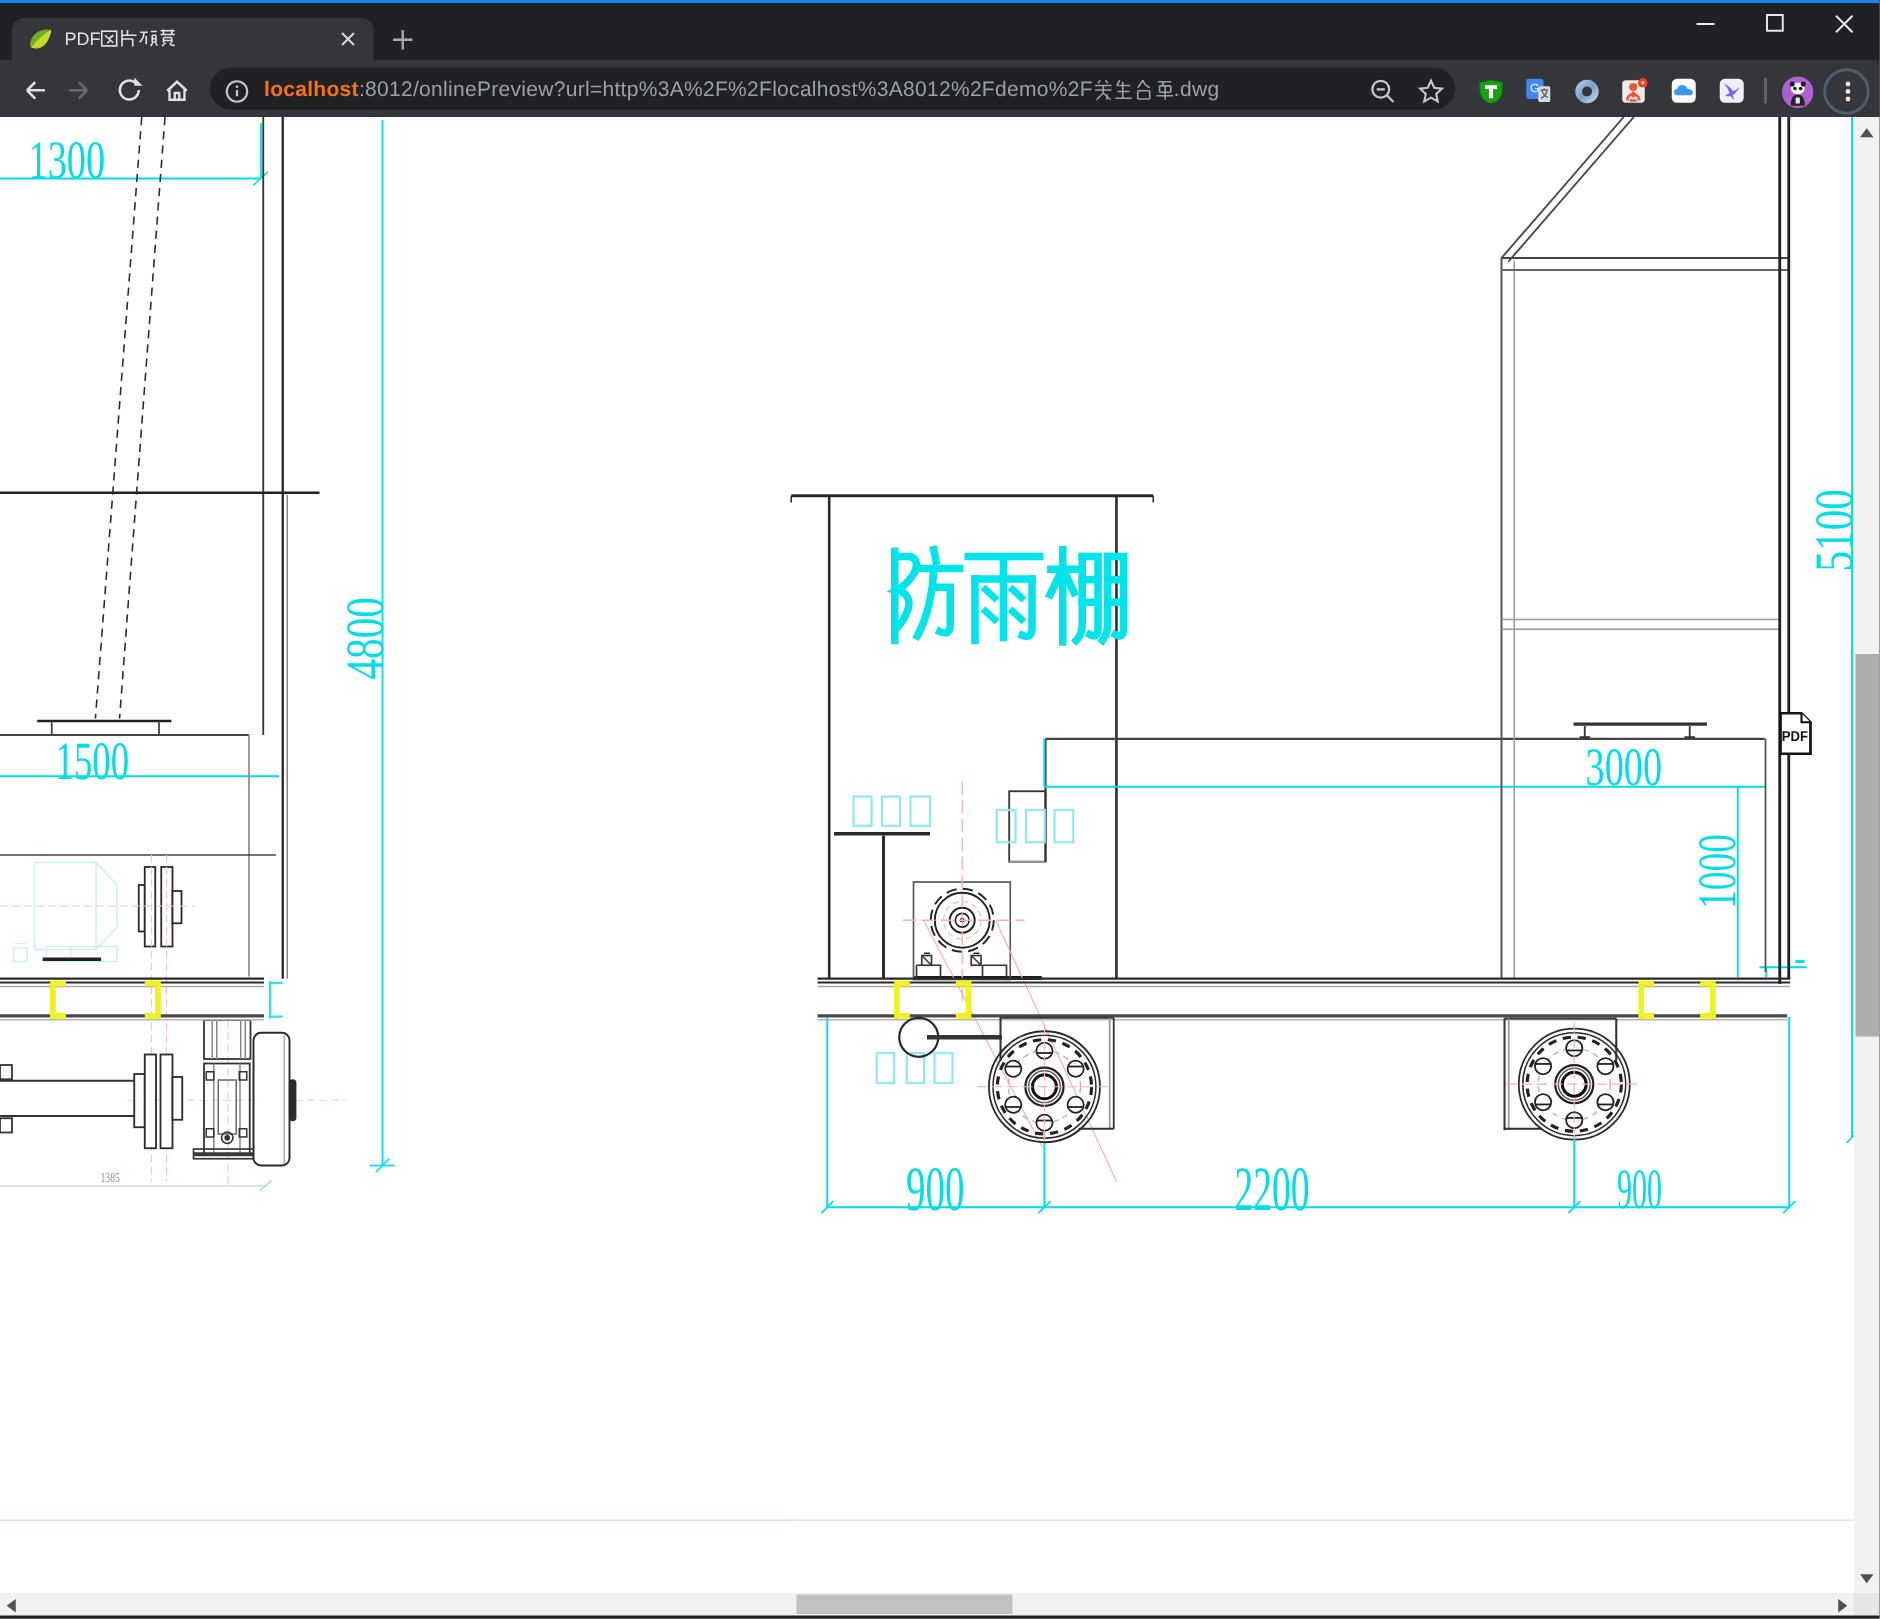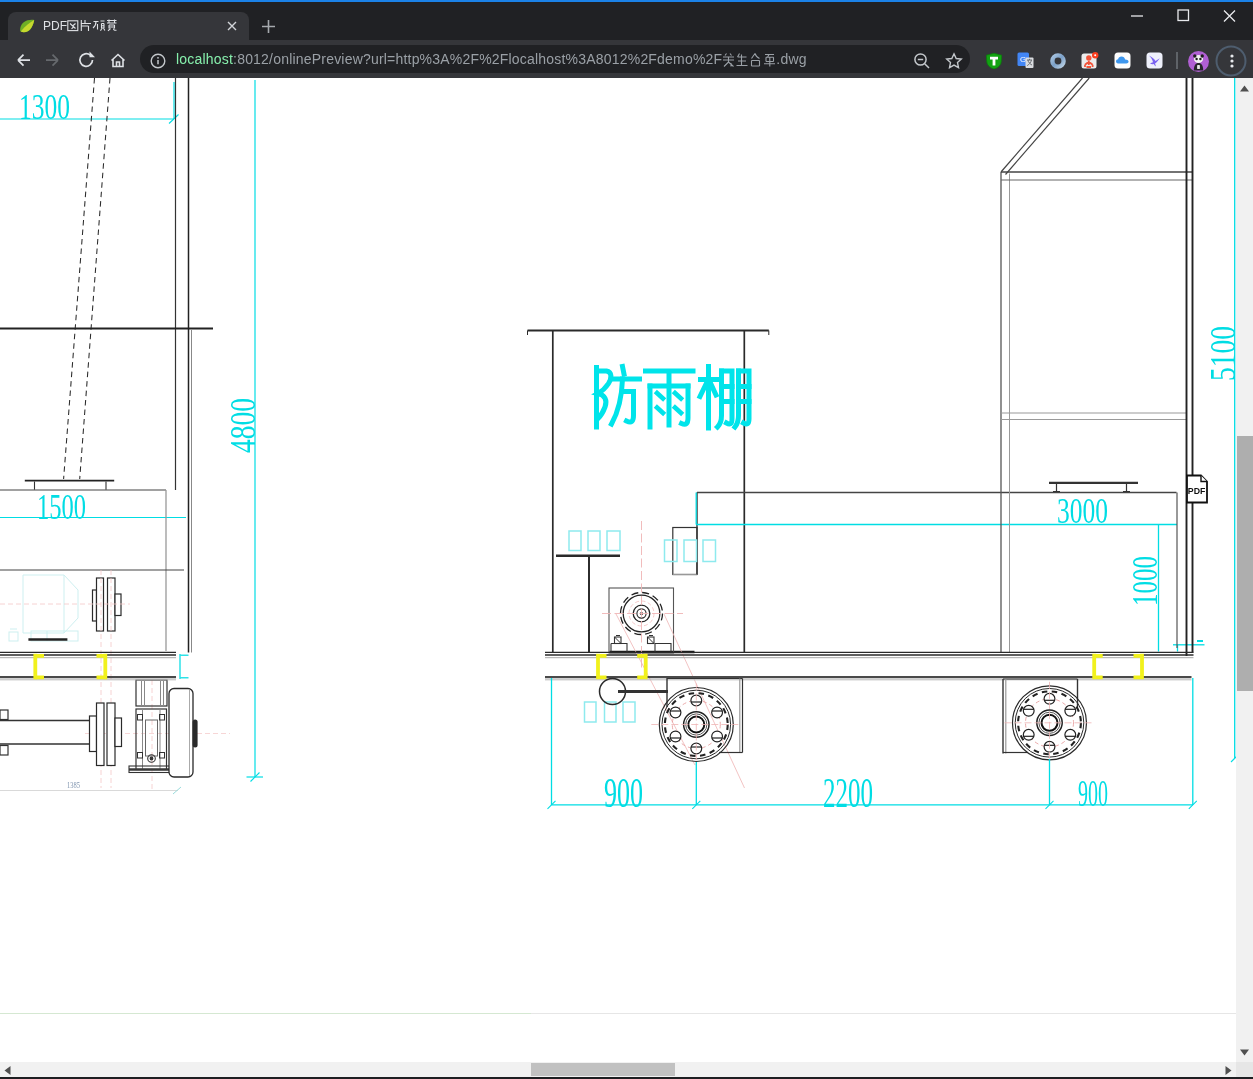--- a/index.html
+++ b/index.html
@@ -9,21 +9,21 @@
   #win { position:relative; width:1253px; height:1079px; }
   #topline { left:0; top:0; width:1253px; height:2px; background:#1b82e8; }
   #frame { left:0; top:2px; width:1253px; height:38px; background:#202124; }
   #tab { left:8px; top:12px; width:241px; height:28px; background:#35363a;
          border-radius:8px 8px 0 0; }
   #tabtitle { left:43px; top:19px; color:#dfe1e5; font-size:12px; }
   #toolbar { left:0; top:40px; width:1253px; height:38px; background:#35363a; }
   #urlpill { left:140px; top:45px; width:830px; height:28px; background:#202124;
              border-radius:14px; }
   #urltext { left:176px; top:51px; font-size:14px; letter-spacing:0.2px; color:#9aa0a6; white-space:nowrap; }
-  #urltext b { color:#86efac; font-weight:normal; }
+  #urltext b { color:#f97316; font-weight:bold; }
   #content { left:0; top:78px; width:1253px; height:1001px; background:#ffffff; }
   
   #vsb { left:1236px; top:78px; width:17px; height:984px; background:#f1f1f1; }
   #vthumb { left:1237px; top:436px; width:16px; height:255px; background:#aeaeae; }
   #hsb { left:0; top:1062px; width:1236px; height:15px; background:#f1f1f1; }
   #hthumb { left:531px; top:1063px; width:144px; height:13px; background:#c1c1c1; }
   #corner { left:1236px; top:1062px; width:17px; height:15px; background:#e6e6e6; }
   #bottomedge { left:0; top:1077px; width:1253px; height:2px; background:#1d1e21; }
 </style>
 </head>

